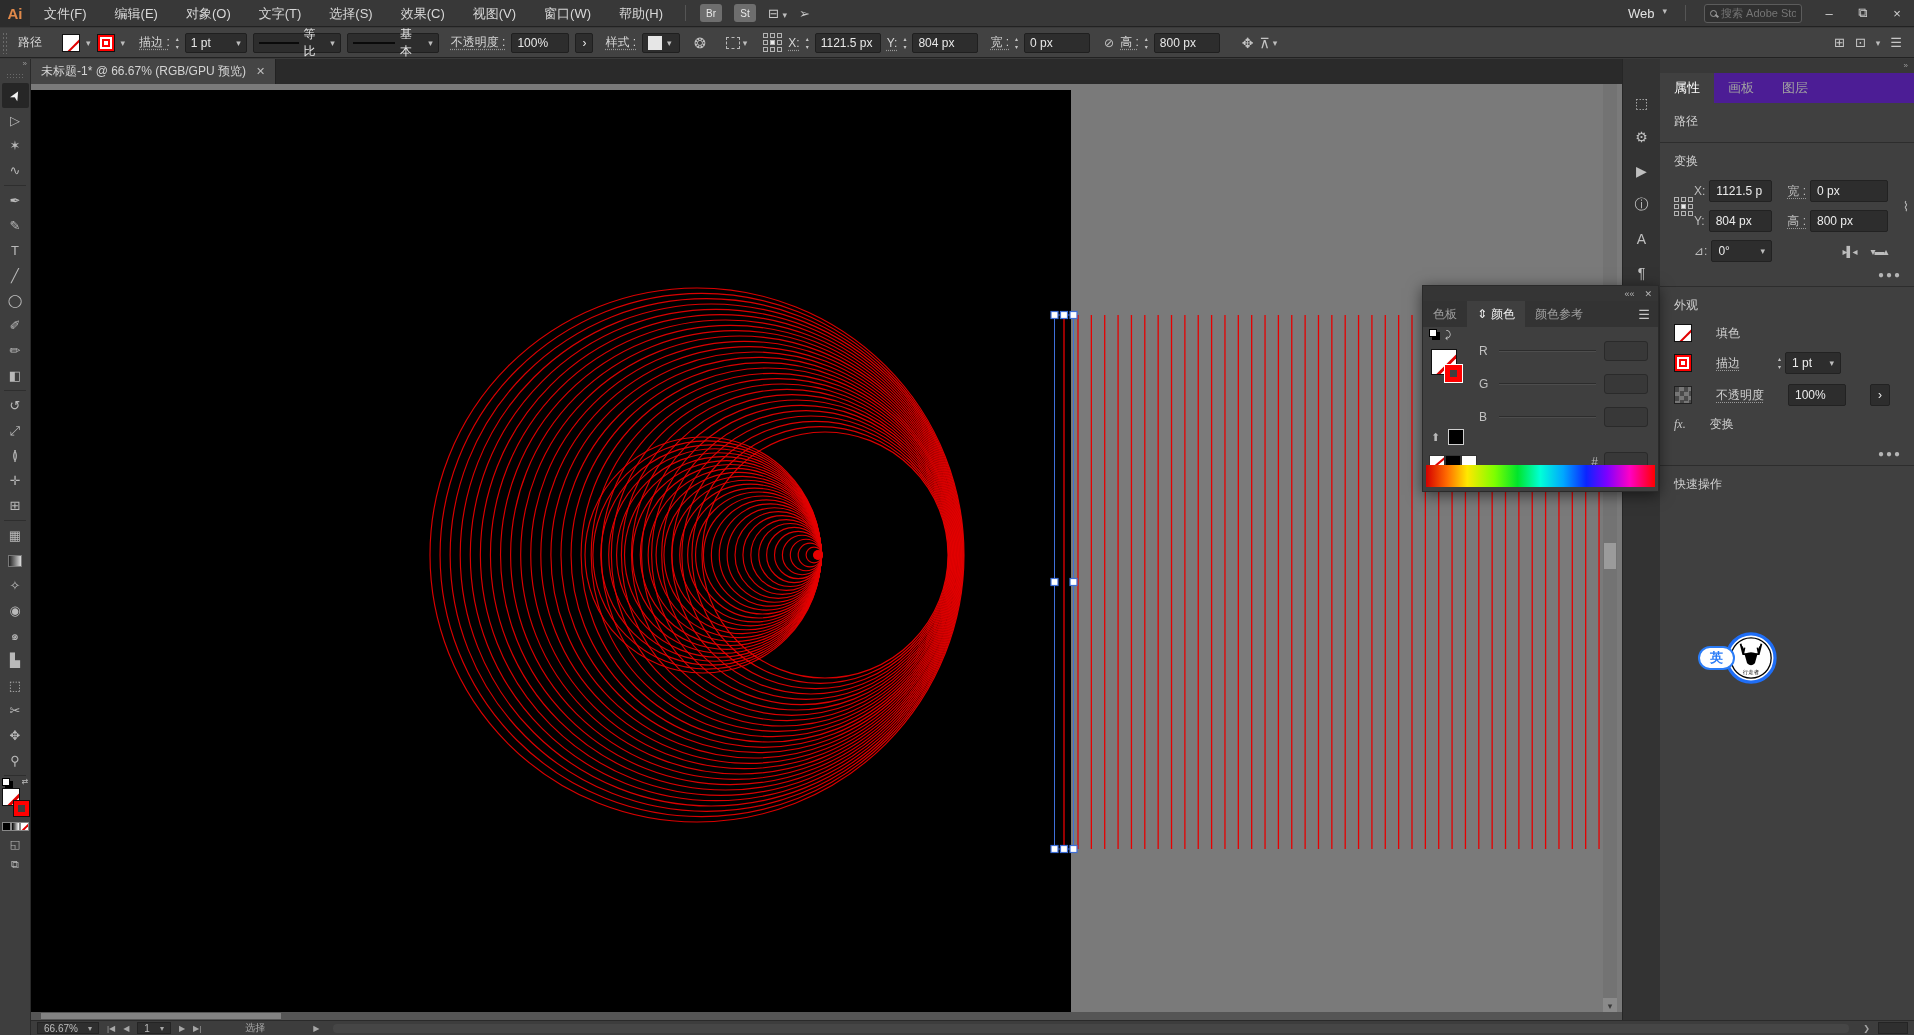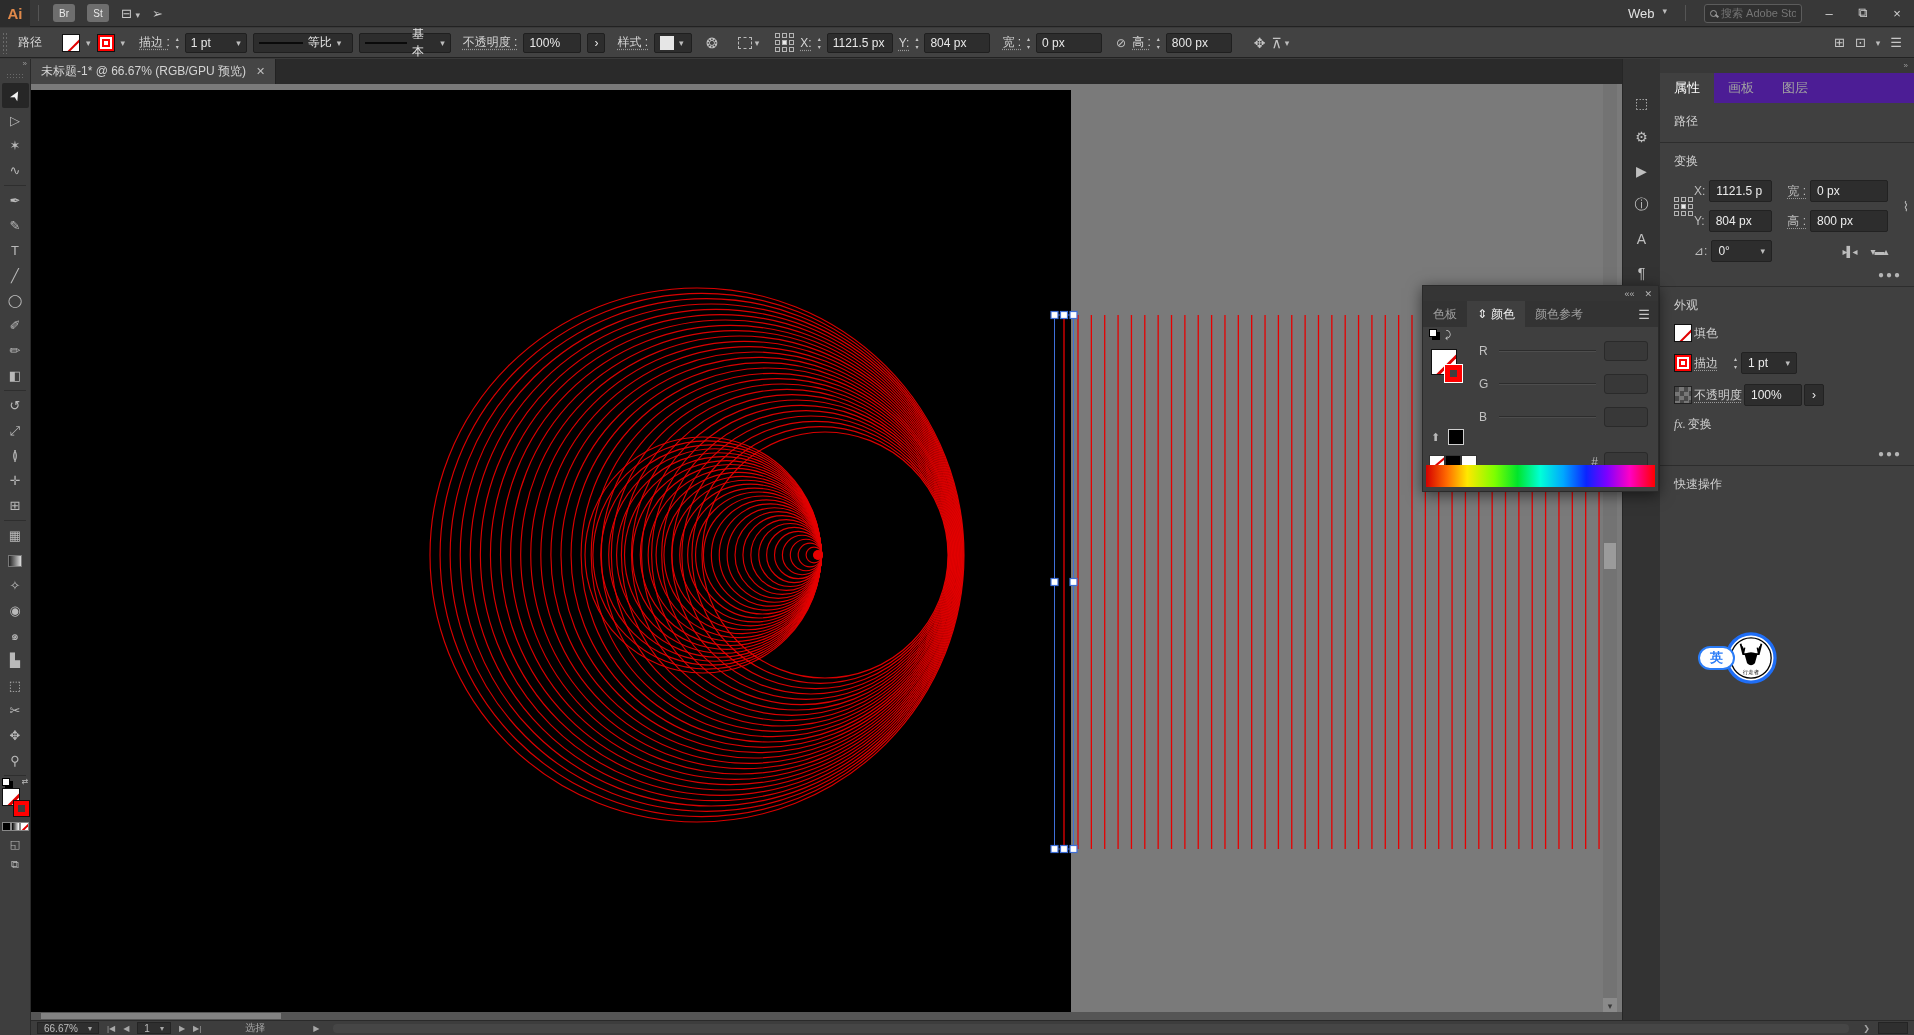--- a/index.html
+++ b/index.html
@@ -99,21 +99,21 @@
   .ptabs { display:flex; background:#4c1d95; height:30px; }
   .ptab { padding:0 14px; display:flex; align-items:center; color:#a2a2a2; font-size:13px; }
   .ptab.active { background:#404040; color:#fff; }
   .psec { padding:10px 14px; border-bottom:1px solid #2d2d2d; position:relative; }
   .psec-title { color:#cfcfcf; margin-bottom:2px; }
   .tgrid { display:grid; grid-template-columns:16px 78px 30px 78px 28px; gap:8px 4px; align-items:center; margin-top:10px; }
   .pfield { background:#2d2d2d; border:1px solid #222; border-radius:2px; height:22px;
     display:flex; align-items:center; padding:0 6px; color:#ececec; overflow:hidden; white-space:nowrap; }
   .plab { color:#bdbdbd; text-align:right; }
   .dots3 { position:absolute; right:12px; bottom:6px; color:#b5b5b5; letter-spacing:2px; font-size:10px; }
-  .approw { display:flex; align-items:center; gap:2px; margin:10px 0; }
+  .approw { display:flex; align-items:center; gap:24px; margin:10px 0; }
   .checker { width:18px; height:18px; border:1px solid #222;
     background-image:conic-gradient(#777 25%, #4a4a4a 25% 50%, #777 50% 75%, #4a4a4a 75%); background-size:9px 9px; }
   .qbtn { background:#464646; border:1px solid #7d7d7d; border-radius:3px; color:#e3e3e3;
     height:22px; display:flex; align-items:center; justify-content:center; font-size:12px; }
   .qgrid { display:grid; grid-template-columns:1fr 1fr; gap:12px 14px; margin-top:10px; }
   .flip-ic { color:#bdbdbd; font-size:10px; letter-spacing:-1px; }
 
   
   .cpanel { position:absolute; left:1422px; top:285px; width:237px; height:207px; background:#3f3f3f;
     box-shadow:0 3px 14px rgba(0,0,0,.55); border:1px solid #2a2a2a; font-size:12px; }
@@ -159,20 +159,31 @@
   .badge-pill { background:#fff; border:2px solid #2a7cf7; border-radius:12px; height:24px;
     display:flex; align-items:center; padding:0 10px; color:#2a7cf7; font-weight:bold; font-size:13px; margin-right:-10px; z-index:1; }
 </style>
 </head>
 <body>
 
 <div class="app">
 
   <div class="menubar">
     <div class="ai-logo">Ai</div>
+    <div id="menu-items" class="f">
+        <span class="menu-item">文件(F)</span>
+        <span class="menu-item">编辑(E)</span>
+        <span class="menu-item">对象(O)</span>
+        <span class="menu-item">文字(T)</span>
+        <span class="menu-item">选择(S)</span>
+        <span class="menu-item">效果(C)</span>
+        <span class="menu-item">视图(V)</span>
+        <span class="menu-item">窗口(W)</span>
+        <span class="menu-item">帮助(H)</span>
+      </div>
     <div class="mb-sep"></div>
     <div id="app-btns" class="f">
         <span class="app-btn">Br</span>
         <span class="app-btn">St</span>
       </div>
     <span class="mb-icon">⊟ <span class="chev">▾</span></span>
     <span class="mb-icon">➢</span>
     <div class="menubar-right">
       <div class="web-dd">
         <span>Web</span>
@@ -198,21 +209,21 @@
     <span class="chev">▾</span>
     <span class="ob-label du" style="margin-left:8px">描边 :</span>
     <span class="stepper">
         <span>▴</span>
         <span>▾</span>
       </span>
     <span class="field" style="width:62px">
       <span>1 pt</span>
         <span class="chev" style="margin-left:auto">▾</span>
       </span>
-    <span class="field" style="width:100px">
+    <span class="field" style="width:88px">
       <span class="lineprev"></span>
         <span>等比</span>
         <span class="chev">▾</span>
       </span>
     <span class="field" style="width:92px">
       <span class="lineprev"></span>
         <span>基本</span>
         <span class="chev">▾</span>
       </span>
     <span class="ob-label du" style="margin-left:6px">不透明度 :</span>

